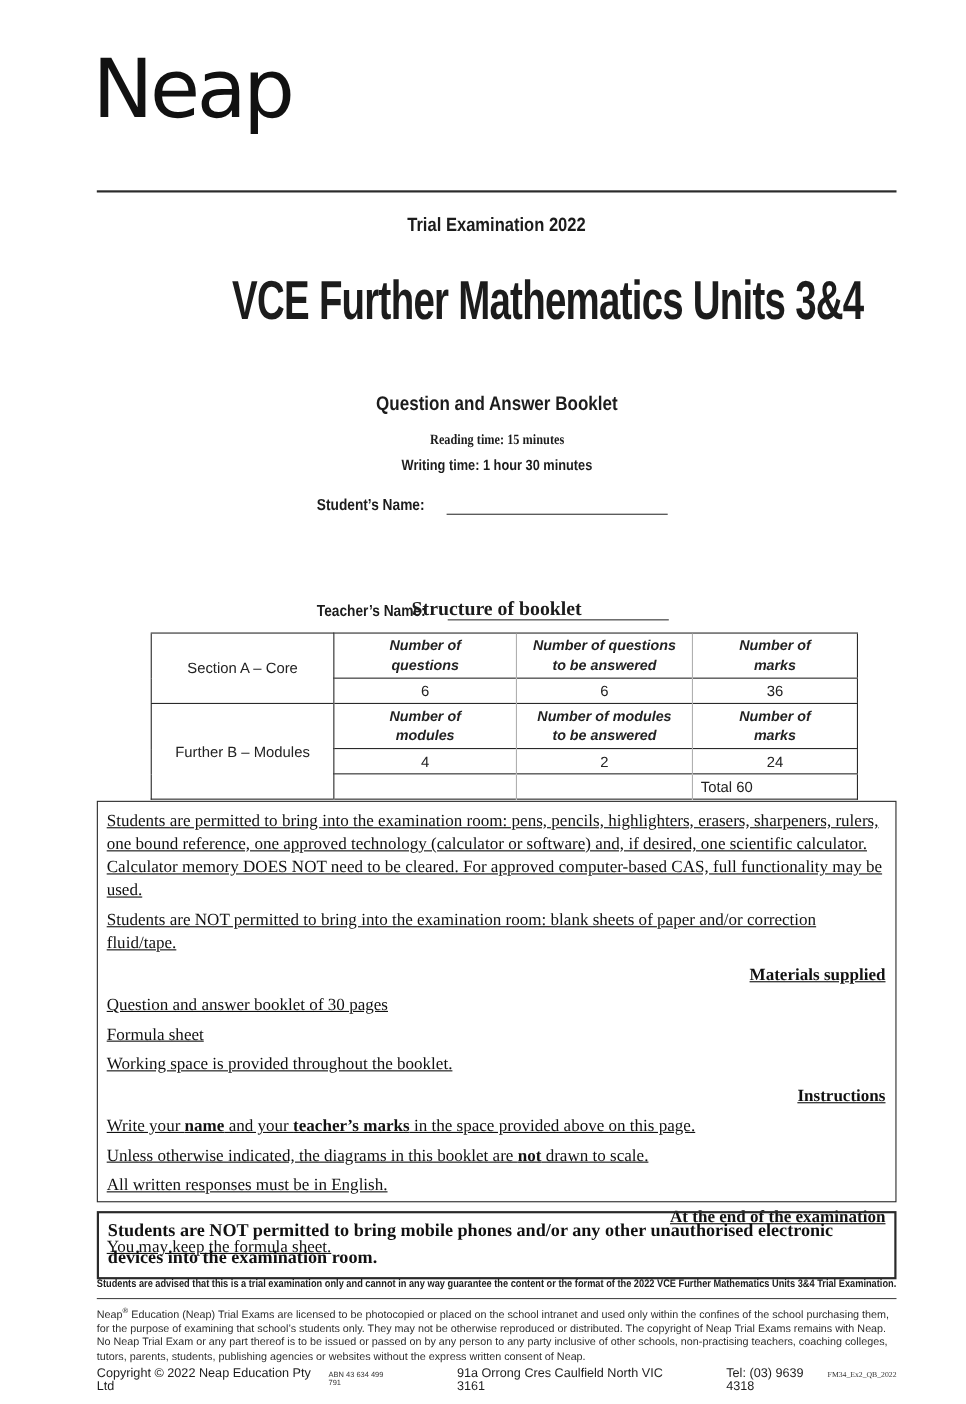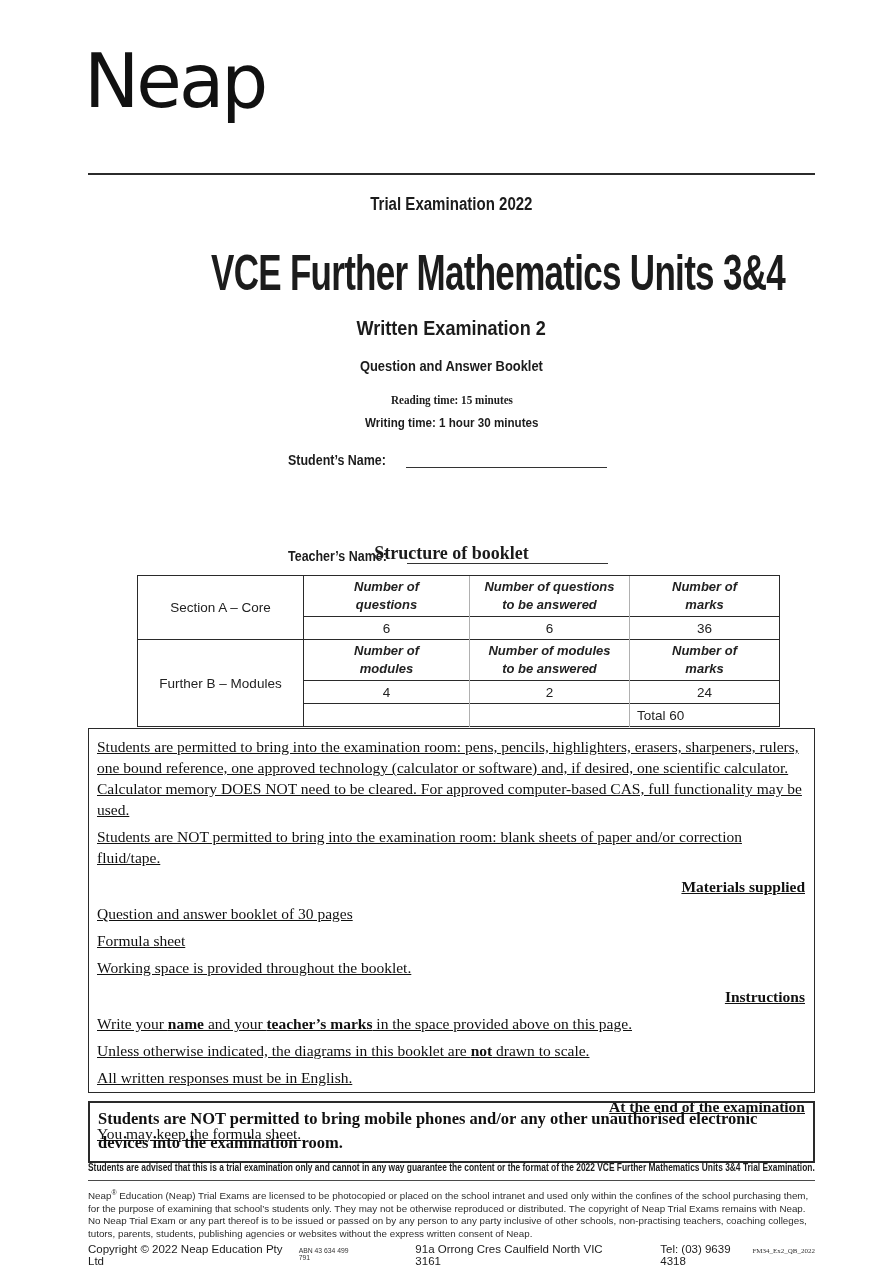--- a/index.html
+++ b/index.html
@@ -14,21 +14,21 @@
   .content-center{left:88px;width:727px;text-align:center;}
 
   .brand{left:84px;top:44px;font-family:"DejaVu Sans",sans-serif;font-size:74px;
          font-weight:400;letter-spacing:-3px;color:#111;line-height:1;}
   .rule-top{left:88px;top:173px;width:727px;height:2px;background:#2b2b2b;}
 
   .exam-type{top:194px;font-size:17.5px;font-weight:bold;}
   .main-title{top:244px;font-size:50px;font-weight:bold;}
   .main-title .cx{transform:scaleX(.70);letter-spacing:-1px;}
   .sub1{top:316px;font-size:21px;font-weight:bold;}
-  .sub2{top:357px;font-size:15px;font-weight:bold;}
+  .sub2{top:357px;font-size:18px;font-weight:bold;}
   .time1{top:392px;font-size:13px;font-weight:bold;font-family:Liberation Serif, serif;}
   .time2{top:415px;font-size:13.5px;font-weight:bold;}
 
   .name-row{left:288px;font-size:14.5px;font-weight:bold;}
   .name-row .blank{display:inline-block;width:201px;border-bottom:1.5px solid #333;
                    height:15px;margin-left:4px;vertical-align:bottom;}
   .student-row{top:452px;}
   .teacher-row{top:503px;margin-top:45px;}
 
   .structure-title{top:543px;font-family:"Liberation Serif",serif;font-size:18px;font-weight:bold;}
@@ -83,23 +83,20 @@
   <div class="abs rule-top"></div>
 
   <div class="abs content-center exam-type">
     <span class="cx">Trial Examination 2022</span>
   </div>
 
   <div class="abs content-center main-title">
     <span class="cx">VCE Further Mathematics Units 3&amp;4</span>
   </div>
 
-  <div class="abs content-center sub1">
-    <span class="cx">Written Examination 2</span>
-  </div>
 
   <div class="abs content-center sub2">
     <span class="cx">Question and Answer Booklet</span>
   </div>
 
   <div class="abs content-center time1">
     <span class="cx">Reading time: 15 minutes</span>
   </div>
 
   <div class="abs content-center time2">

